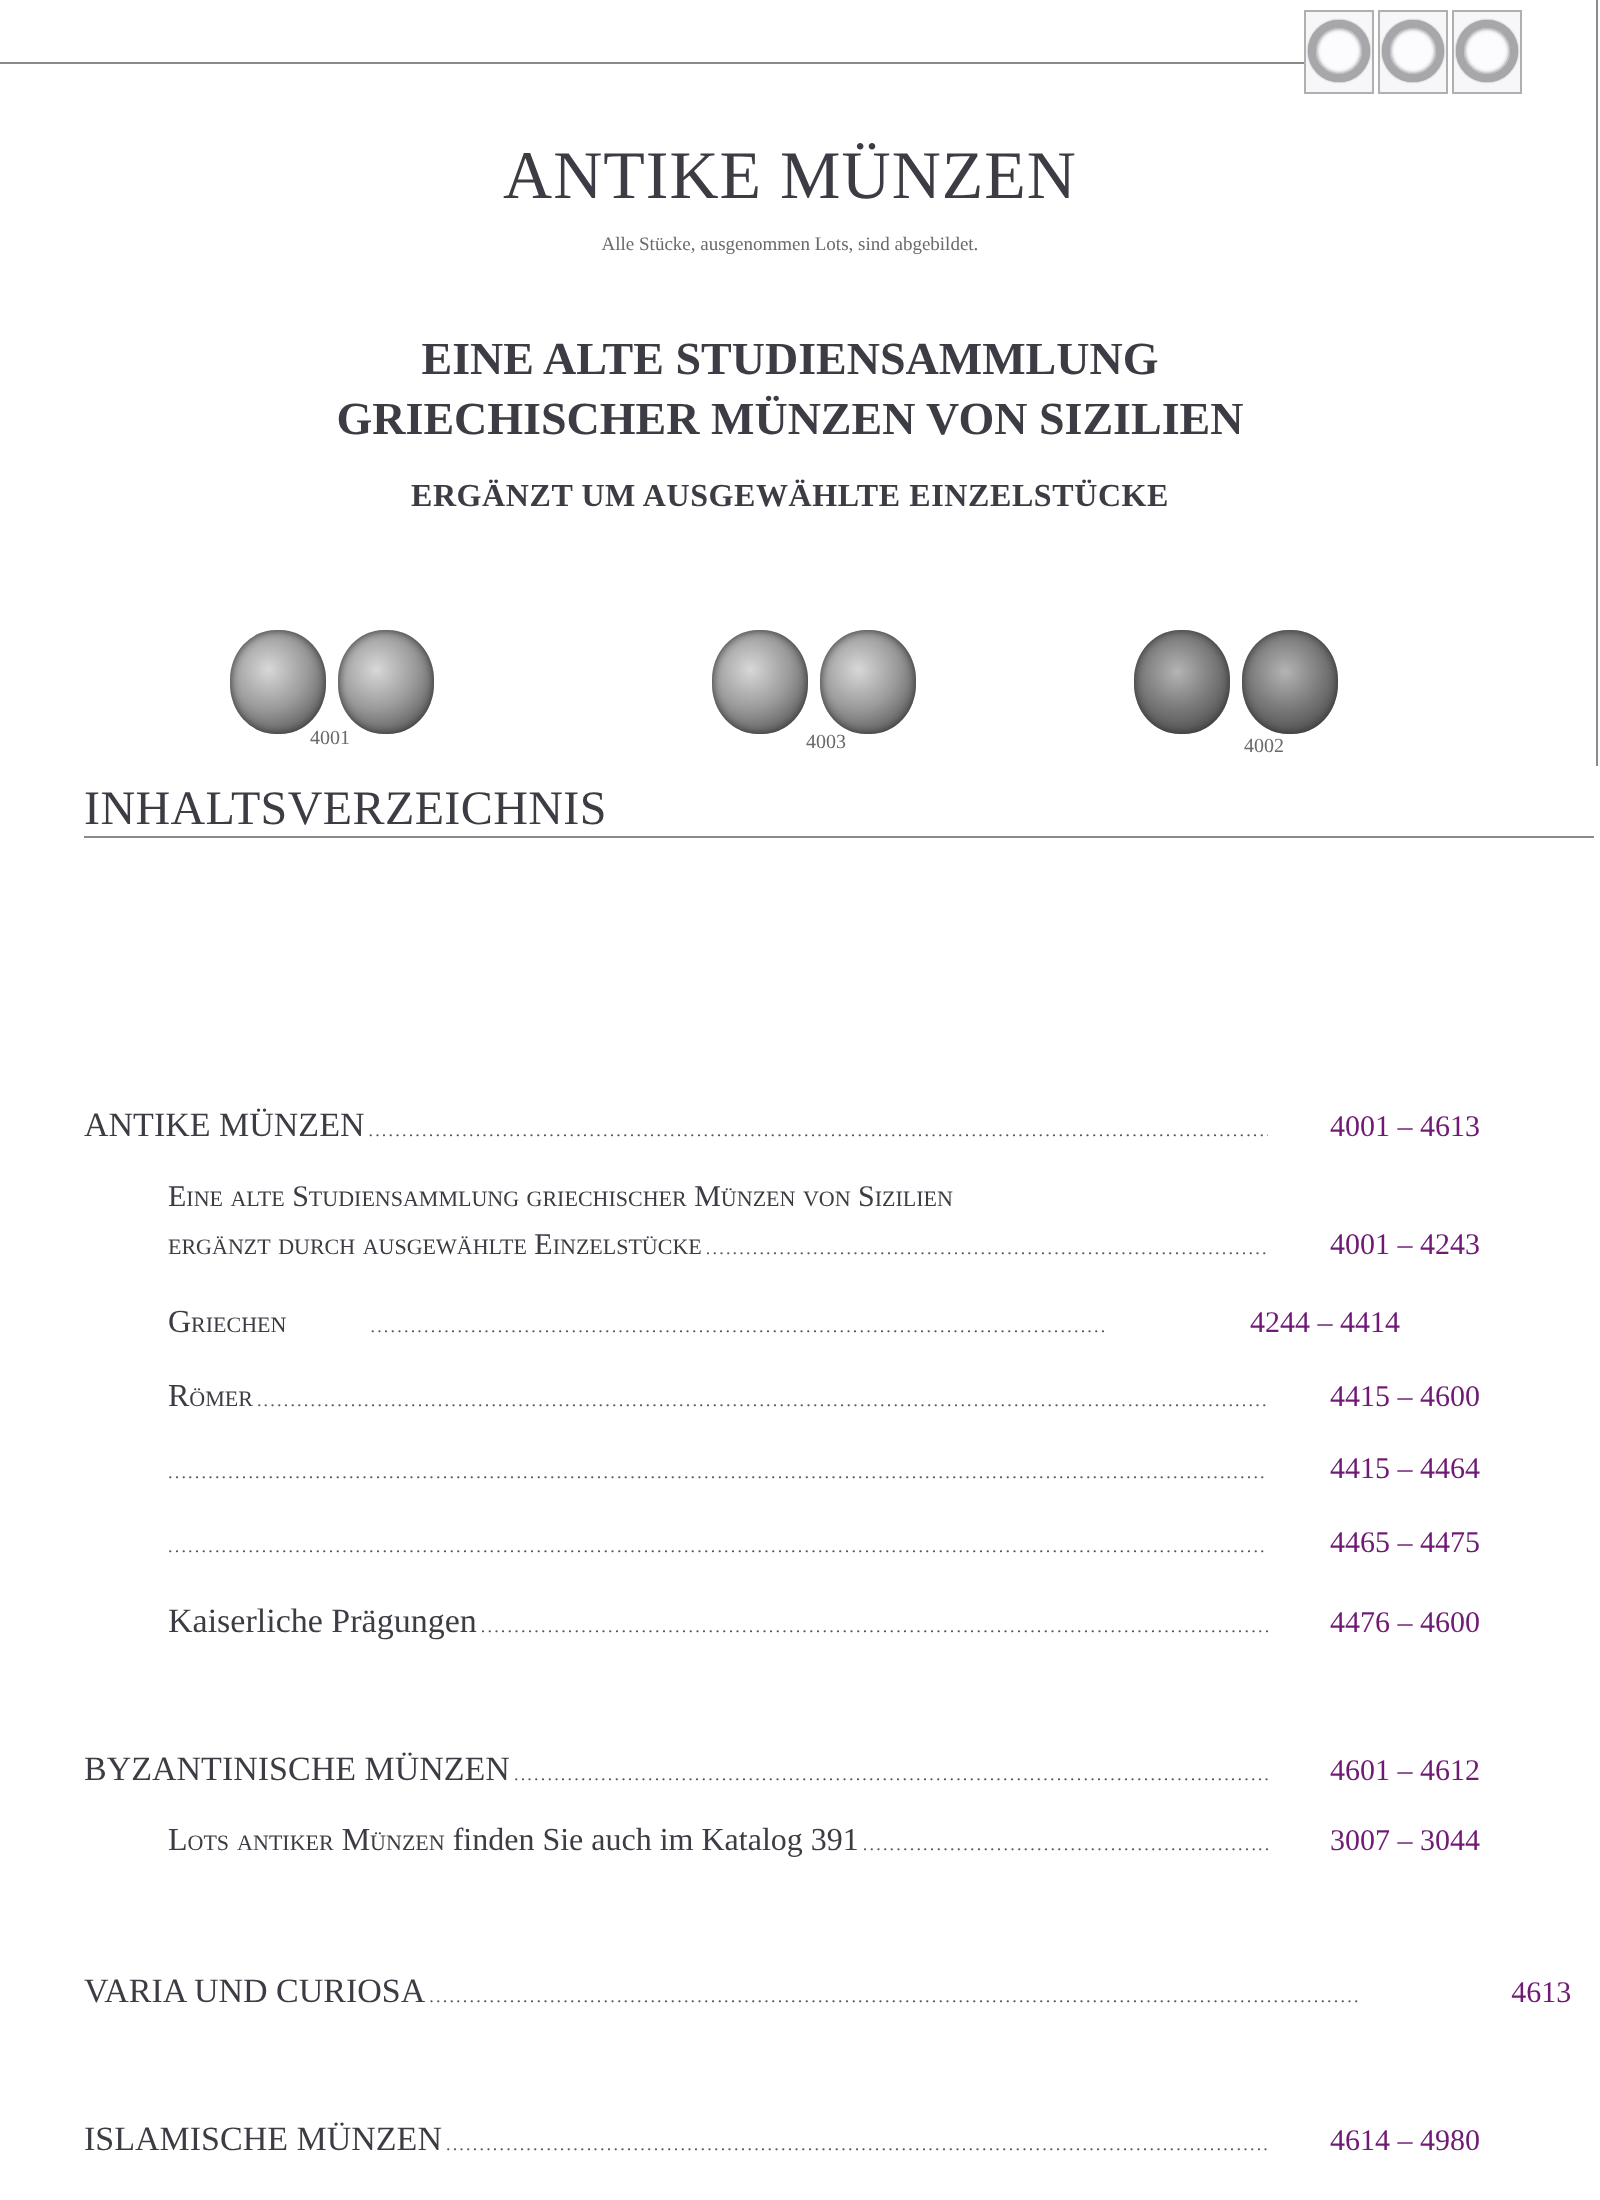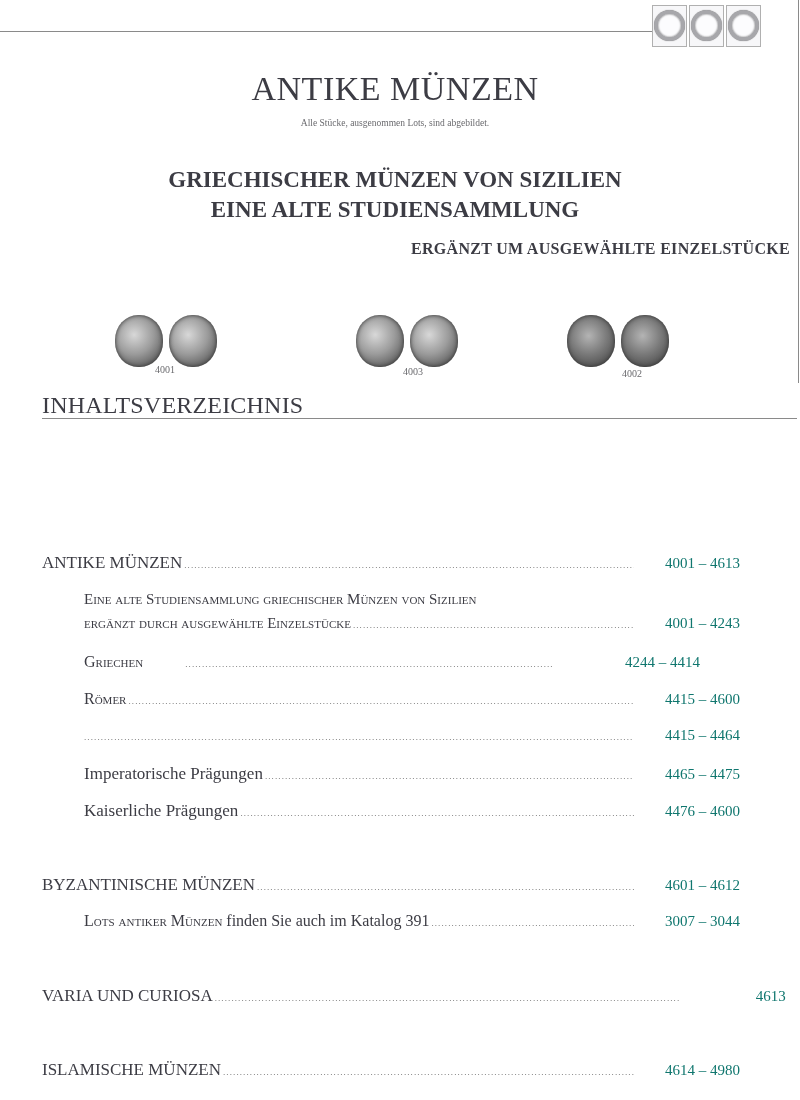--- a/index.html
+++ b/index.html
@@ -16,40 +16,40 @@
       border: 4px solid #a7a7ab; box-sizing: border-box; background: #fcfcfe;
       box-shadow: inset 0 0 2px #666, 0 0 1px #777; }
     .right-rule { position: absolute; left: 798px; top: 0; width: 1px; height: 383px; background: #8a8a8a; }
 
     .title { position: absolute; left: 0; width: 790px; top: 70px; text-align: center;
       font-size: 34px; letter-spacing: 0.5px; color: #3c3c44; }
     .note { position: absolute; left: 0; width: 790px; top: 118px; text-align: center;
       font-size: 9.5px; color: #6a6a6e; }
     .sub1 { position: absolute; left: 0; width: 790px; top: 165px; text-align: center;
       font-size: 23px; font-weight: bold; color: #3c3c44; line-height: 30px; }
-    .sub2 { position: absolute; left: 0; width: 790px; top: 240px; text-align: right;
+    .sub2 { position: absolute; left: 0; width: 790px; top: 240px; text-align: center;
       font-size: 16px; font-weight: bold; color: #3c3c44; letter-spacing: 0.3px; }
 
     .coin-group { position: absolute; top: 315px; display: flex; gap: 6px; }
     .coin { width: 48px; height: 52px; border-radius: 48%;
       background: radial-gradient(circle at 40% 38%, #d8d8d8 0%, #9b9b9b 45%, #5e5e5e 80%, #3e3e3e 100%);
       box-shadow: inset 0 0 4px #333; }
     .coin.dark { background: radial-gradient(circle at 45% 40%, #b4b4b4 0%, #7a7a7a 45%, #4a4a4a 85%, #333 100%); }
     .coin-label { position: absolute; font-size: 10px; color: #6a6a6e; }
 
     .toc-heading { position: absolute; left: 42px; top: 392px; font-size: 24px; color: #3c3c44; letter-spacing: 0.2px; }
     .toc-rule { position: absolute; left: 42px; top: 418px; width: 755px; height: 1px; background: #8a8a8a; }
 
     .row { position: absolute; left: 0; width: 800px; display: flex; align-items: baseline; white-space: nowrap; }
     .row .lbl { flex: 0 0 auto; padding-right: 2px; }
     .row .dots { flex: 1 1 auto; overflow: hidden; color: #555; font-size: 9px; letter-spacing: 1.1px; }
     .row .dots::before { content: "................................................................................................................................................................................................................................................................................................................................"; }
     .row.lvl0 { padding-left: 42px; box-sizing: border-box; font-size: 17px; color: #3c3c44; }
     .row.lvl1 { padding-left: 84px; box-sizing: border-box; font-size: 16px; color: #3c3c44; }
-    .row .num-wrap { flex: 0 0 auto; width: 96px; text-align: right; font-size: 15px; color: #0f766e; padding-left: 10px; }
+    .row .num-wrap { flex: 0 0 auto; width: 96px; text-align: right; font-size: 15px; color: #701a75; padding-left: 10px; }
     .row .endpad { flex: 0 0 60px; }
     .sc { font-variant: small-caps; }
     .row.nodots-tail .dots { flex: 0 0 auto; width: 465px; }
   </style>
 </head>
 <body>
 
 <div class="top-rule"></div>
 <div class="logo">
   <div class="box">
@@ -60,22 +60,22 @@
     </div>
   <div class="box">
       <div class="ring"></div>
     </div>
 </div>
 <div class="right-rule"></div>
 
 <div class="title">ANTIKE MÜNZEN</div>
 <div class="note">Alle Stücke, ausgenommen Lots, sind abgebildet.</div>
 <div class="sub1">
+  <div>EINE ALTE STUDIENSAMMLUNG</div>
   <div>GRIECHISCHER MÜNZEN VON SIZILIEN</div>
-  <div>EINE ALTE STUDIENSAMMLUNG</div>
 </div>
 <div class="sub2">ERGÄNZT UM AUSGEWÄHLTE EINZELSTÜCKE</div>
 
 <div class="coin-group" style="left:115px;">
   <div class="coin"></div>
   <div class="coin"></div>
 </div>
 <div class="coin-label" style="left:155px; top:364px;">4001</div>
 
 <div class="coin-group" style="left:356px;">
@@ -124,21 +124,20 @@
   <span class="endpad"></span>
 </div>
 
 <div class="row lvl1" style="top:727px; font-size:17px;">
   <span class="dots"></span>
   <span class="num-wrap">4415 – 4464</span>
   <span class="endpad"></span>
 </div>
 
 <div class="row lvl1" style="top:764px; font-size:17px;">
-  <span class="lbl">Imperatorische Prägungen</span>
   <span class="dots"></span>
   <span class="num-wrap">4465 – 4475</span>
   <span class="endpad"></span>
 </div>
 
 <div class="row lvl1" style="top:801px; font-size:17px;">
   <span class="lbl">Kaiserliche Prägungen</span>
   <span class="dots"></span>
   <span class="num-wrap">4476 – 4600</span>
   <span class="endpad"></span>

